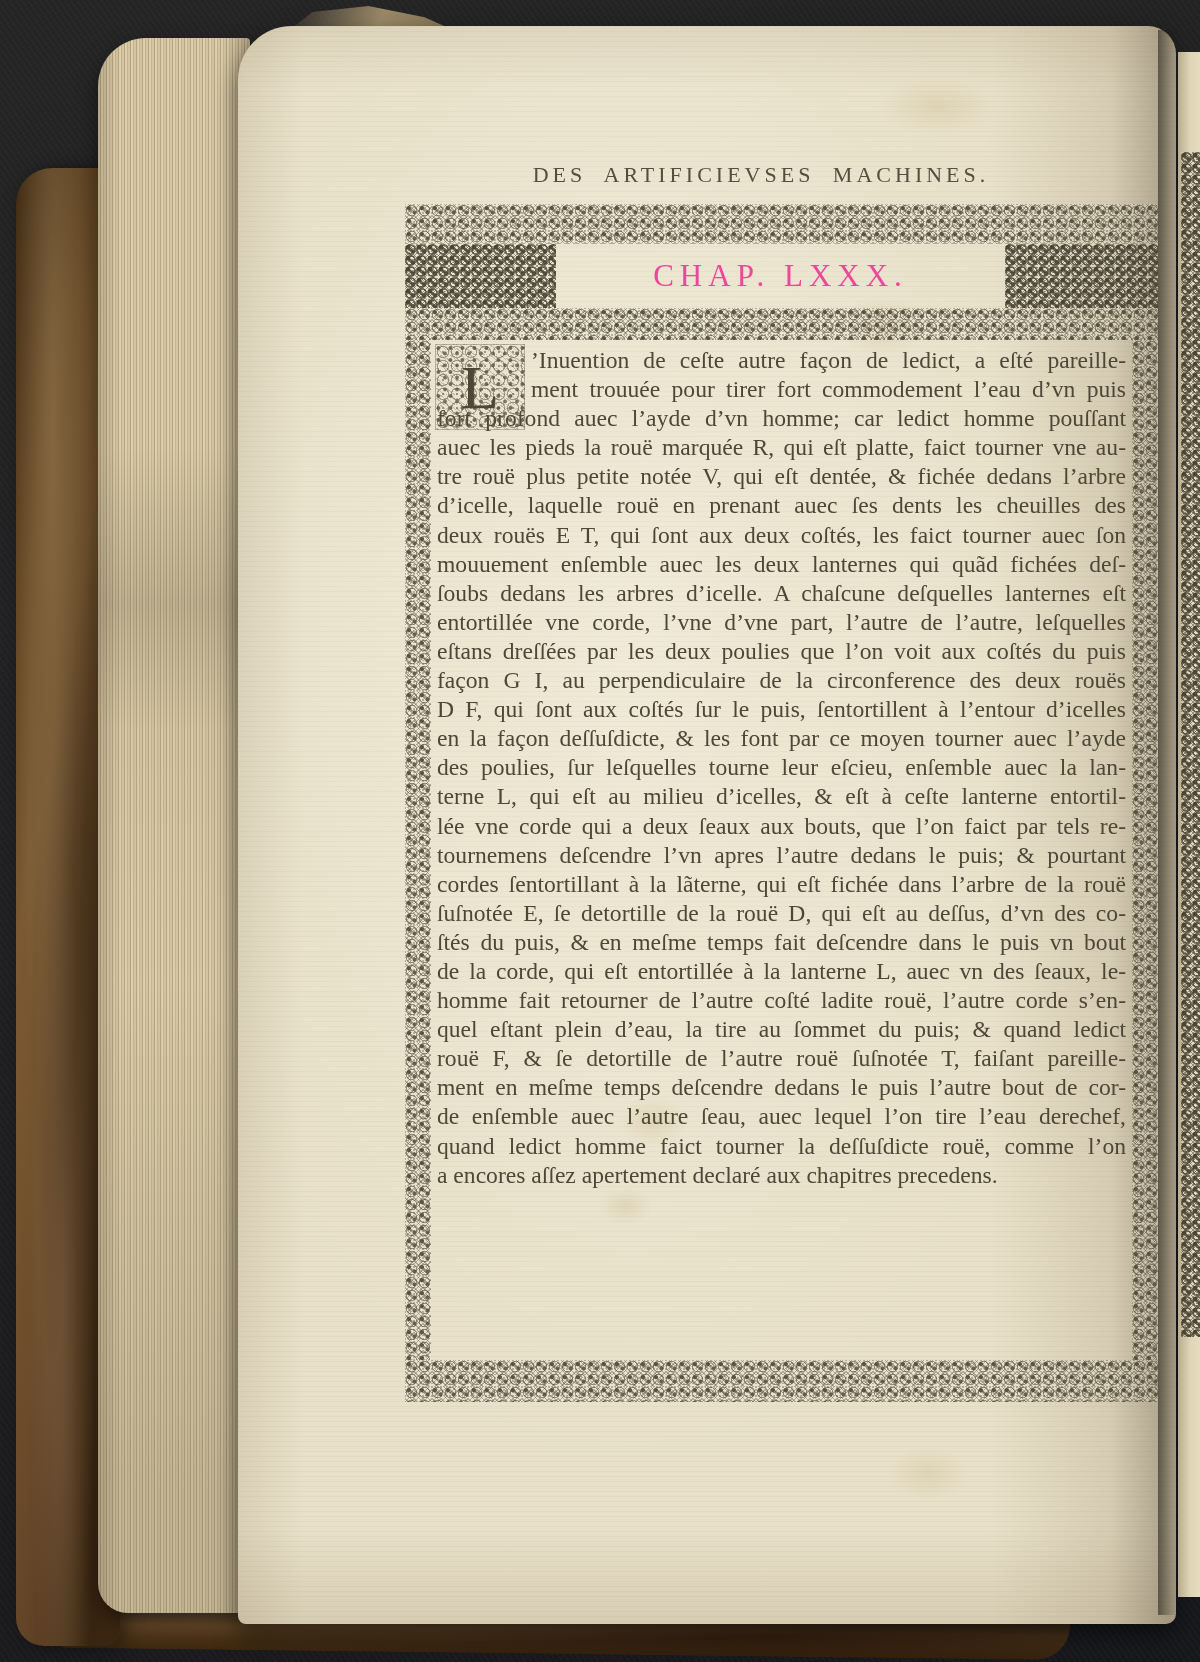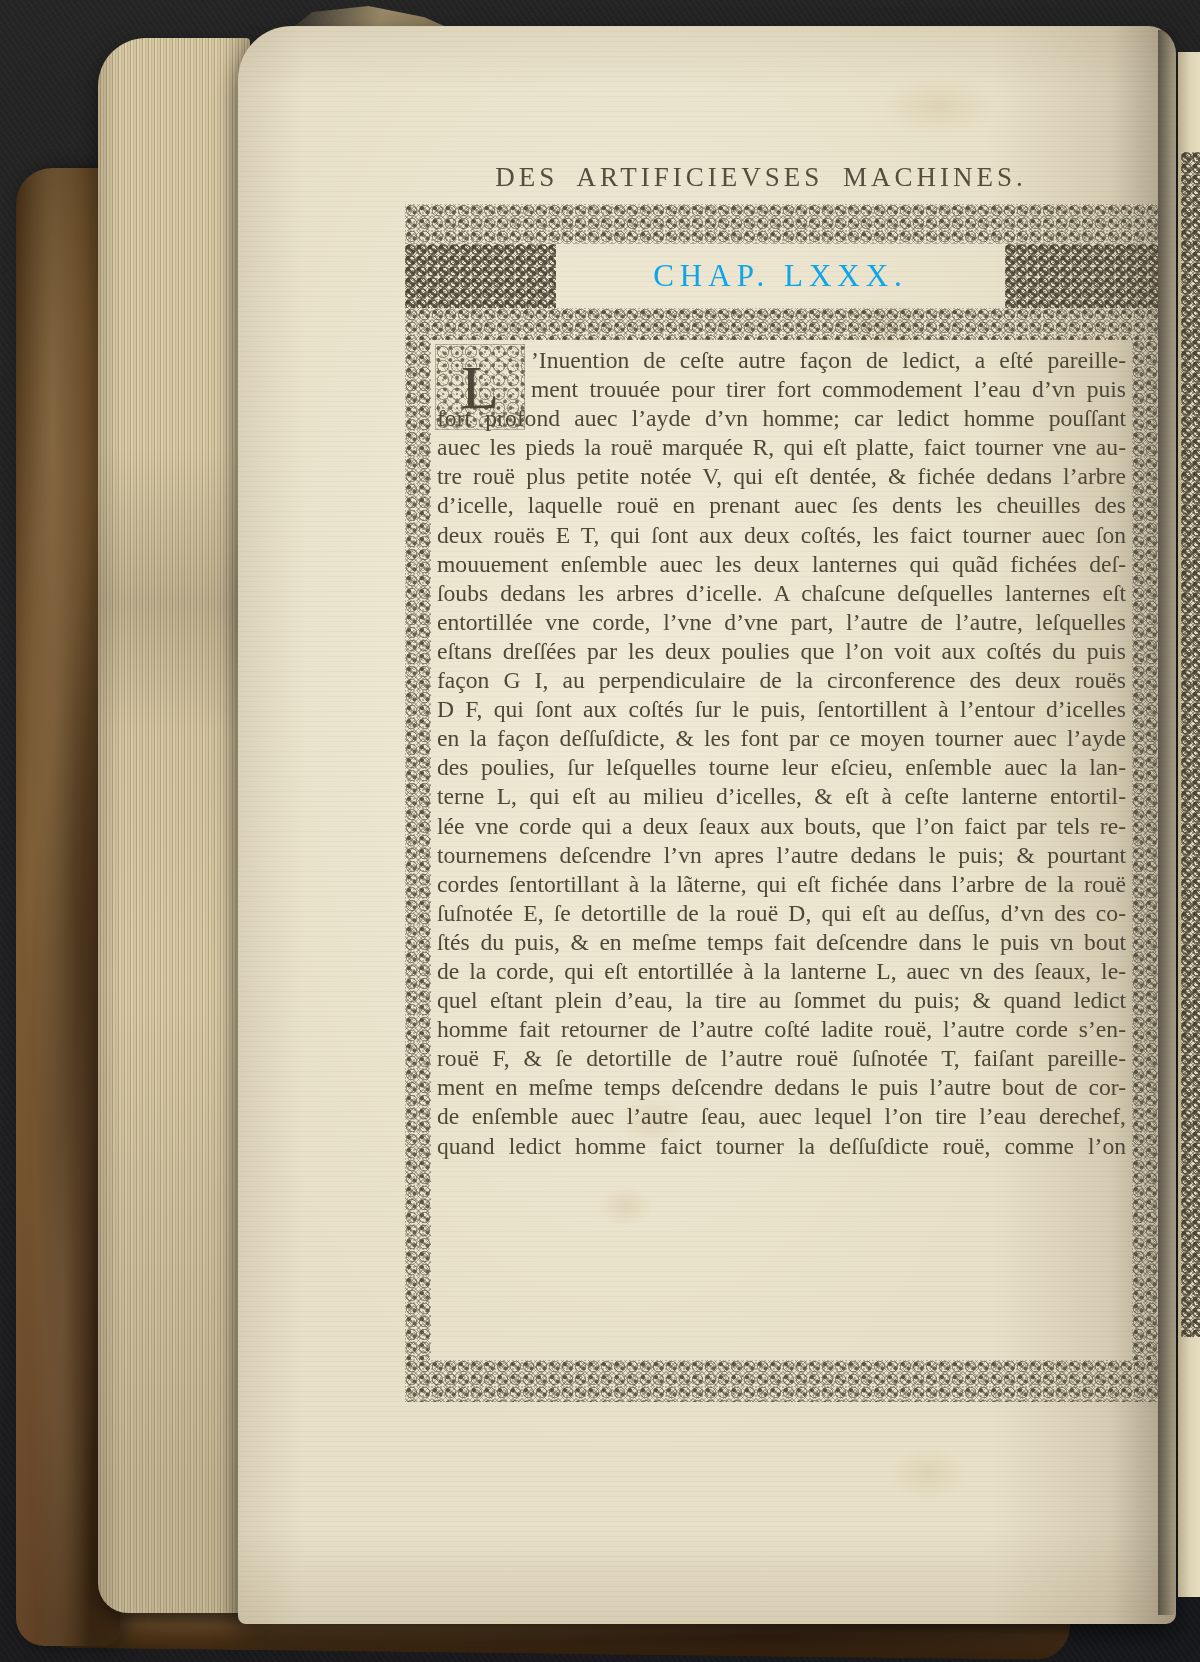--- a/index.html
+++ b/index.html
@@ -76,24 +76,24 @@
   .orn-top{position:absolute;left:405px;top:204px;width:753px;height:40px;}
   .orn-corner-left{position:absolute;left:405px;top:244px;width:151px;height:64px;}
   .orn-corner-right{position:absolute;left:1005px;top:244px;width:153px;height:64px;}
   .orn-mid{position:absolute;left:405px;top:308px;width:753px;height:32px;}
   .orn-left{position:absolute;left:405px;top:340px;width:26px;height:1020px;}
   .orn-right{position:absolute;left:1132px;top:340px;width:26px;height:1020px;}
   .orn-bottom{position:absolute;left:405px;top:1360px;width:753px;height:42px;}
 
   
   .running-head{position:absolute;left:380px;top:162px;width:762px;height:38px;
-        text-align:center;font-size:27px;letter-spacing:4px;word-spacing:9px;
+        text-align:center;font-size:22px;letter-spacing:4px;word-spacing:9px;
         color:#554e3d;white-space:nowrap;}
   .chap-head{position:absolute;left:556px;top:247px;width:449px;height:58px;line-height:58px;
-        text-align:center;font-size:31px;letter-spacing:6px;color:#0ea5e9;}
+        text-align:center;font-size:31px;letter-spacing:6px;color:#ec4899;}
   .body-text{position:absolute;left:437px;top:346px;width:689px;
         font-size:23.6px;line-height:29.1px;color:#4e4736;
         text-rendering:optimizeLegibility;}
   .line{text-align:justify;text-align-last:justify;white-space:normal;overflow:visible;}
   .line.short{text-align-last:left;}
   .dropcap-float{float:left;width:94px;height:58px;position:relative;}
   .dropcap-art{position:absolute;left:-2px;top:-2px;width:88px;height:84px;
         display:flex;align-items:center;justify-content:center;
         background-image:
          radial-gradient(circle at 20% 25%, rgba(84,77,58,.8) 0 1.4px, transparent 2.4px),
@@ -157,25 +157,26 @@
         <div class="line">D F, qui ſont aux coſtés ſur le puis, ſentortillent à l’entour d’icelles</div>
         <div class="line">en la façon deſſuſdicte, &amp; les font par ce moyen tourner auec l’ayde</div>
         <div class="line">des poulies, ſur leſquelles tourne leur eſcieu, enſemble auec la lan-</div>
         <div class="line">terne L, qui eſt au milieu d’icelles, &amp; eſt à ceſte lanterne entortil-</div>
         <div class="line">lée vne corde qui a deux ſeaux aux bouts, que l’on faict par tels re-</div>
         <div class="line">tournemens deſcendre l’vn apres l’autre dedans le puis; &amp; pourtant</div>
         <div class="line">cordes ſentortillant à la lãterne, qui eſt fichée dans l’arbre de la rouë</div>
         <div class="line">ſuſnotée E, ſe detortille de la rouë D, qui eſt au deſſus, d’vn des co-</div>
         <div class="line">ſtés du puis, &amp; en meſme temps fait deſcendre dans le puis vn bout</div>
         <div class="line">de la corde, qui eſt entortillée à la lanterne L, auec vn des ſeaux, le-</div>
+        <div class="line">homme fait retourner de l’autre coſté ladite rouë, l’autre corde s’en-</div>
         <div class="line">quel eſtant plein d’eau, la tire au ſommet du puis; &amp; quand ledict</div>
-        <div class="line">homme fait retourner de l’autre coſté ladite rouë, l’autre corde s’en-</div>
         <div class="line">rouë F, &amp; ſe detortille de l’autre rouë ſuſnotée T, faiſant pareille-</div>
         <div class="line">ment en meſme temps deſcendre dedans le puis l’autre bout de cor-</div>
         <div class="line">de enſemble auec l’autre ſeau, auec lequel l’on tire l’eau derechef,</div>
         <div class="line">quand ledict homme faict tourner la deſſuſdicte rouë, comme l’on</div>
+        <div class="line short">a encores aſſez apertement declaré aux chapitres precedens.</div>
       </div>
   </div>
 
   <div class="gutter-shadow"></div>
   <div class="facing-page"></div>
   <div class="orn dense facing-orn"></div>
 </div>
 
 </body></html>

